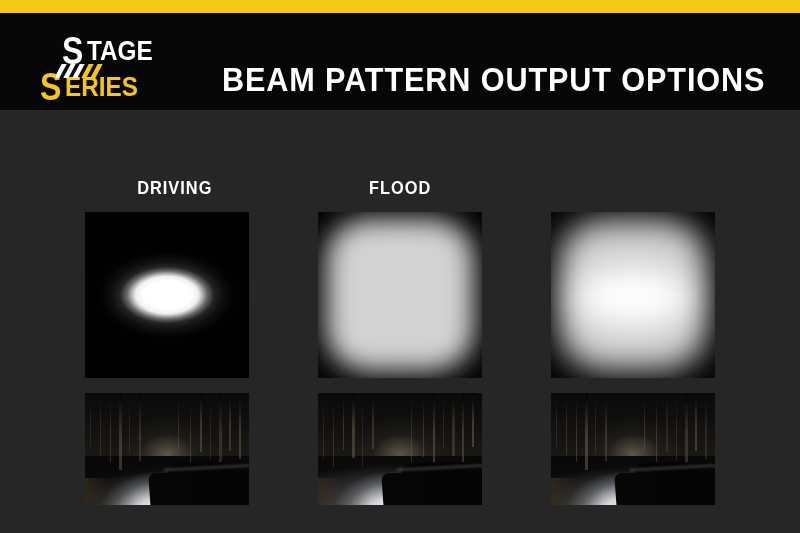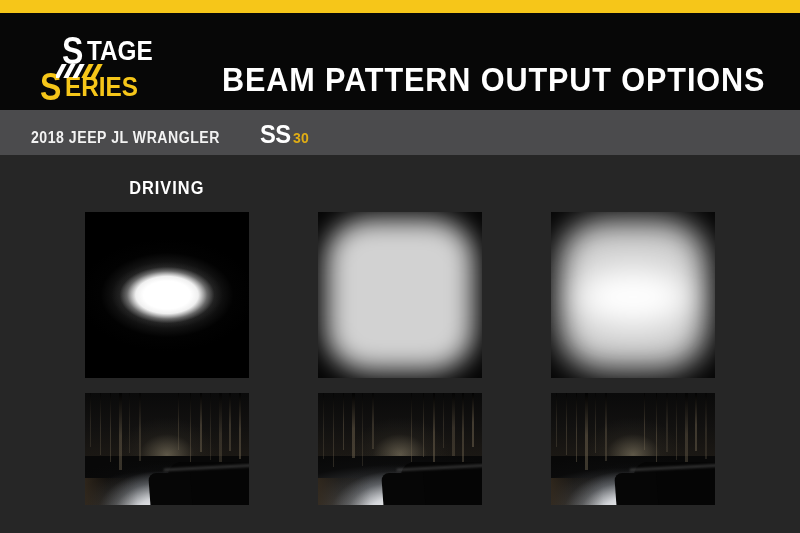--- a/index.html
+++ b/index.html
@@ -154,21 +154,21 @@
     color:#ffffff;
     font-family:"Liberation Sans", sans-serif;
     font-weight:bold;
     font-size:19px;
     letter-spacing:1.2px;
   }
   .col-label span{
     display:inline-block;
     transform:scaleX(0.86);
   }
-  .c0{ left:85px; }
+  .c0{ left:93px; }
   .c1{ left:318px; }
   .c2{ left:551px; }
 
   
   .beam{
     position:absolute;
     top:212px;
     width:164px; height:166px;
     overflow:hidden;
     background:#000;
@@ -357,31 +357,23 @@
           <i></i>
           <i></i>
           <i></i>
           <i></i>
       </div>
     </div>
 
     <div class="page-title">BEAM PATTERN OUTPUT OPTIONS</div>
   </div>
 
-  <div class="sub-band">
-    <div class="sub-inner">
-      <span class="sub-vehicle">2018 JEEP JL WRANGLER</span>
-      <span class="sub-model">
-        <span class="sub-ss">SS</span>
-        <span class="sub-num">30</span>
-      </span>
-    </div>
-  </div>
 
   <div class="col-label c0"><span>DRIVING</span></div>
+  <div class="col-label c1"><span>FLOOD</span></div>
 
   <div class="beam beam-driving" style="left:85px">
       <div class="beam-inner"></div>
     </div>
   <div class="beam beam-flood" style="left:318px">
       <div class="beam-inner"></div>
     </div>
   <div class="beam beam-combo" style="left:551px">
       <div class="beam-inner"></div>
     </div>

